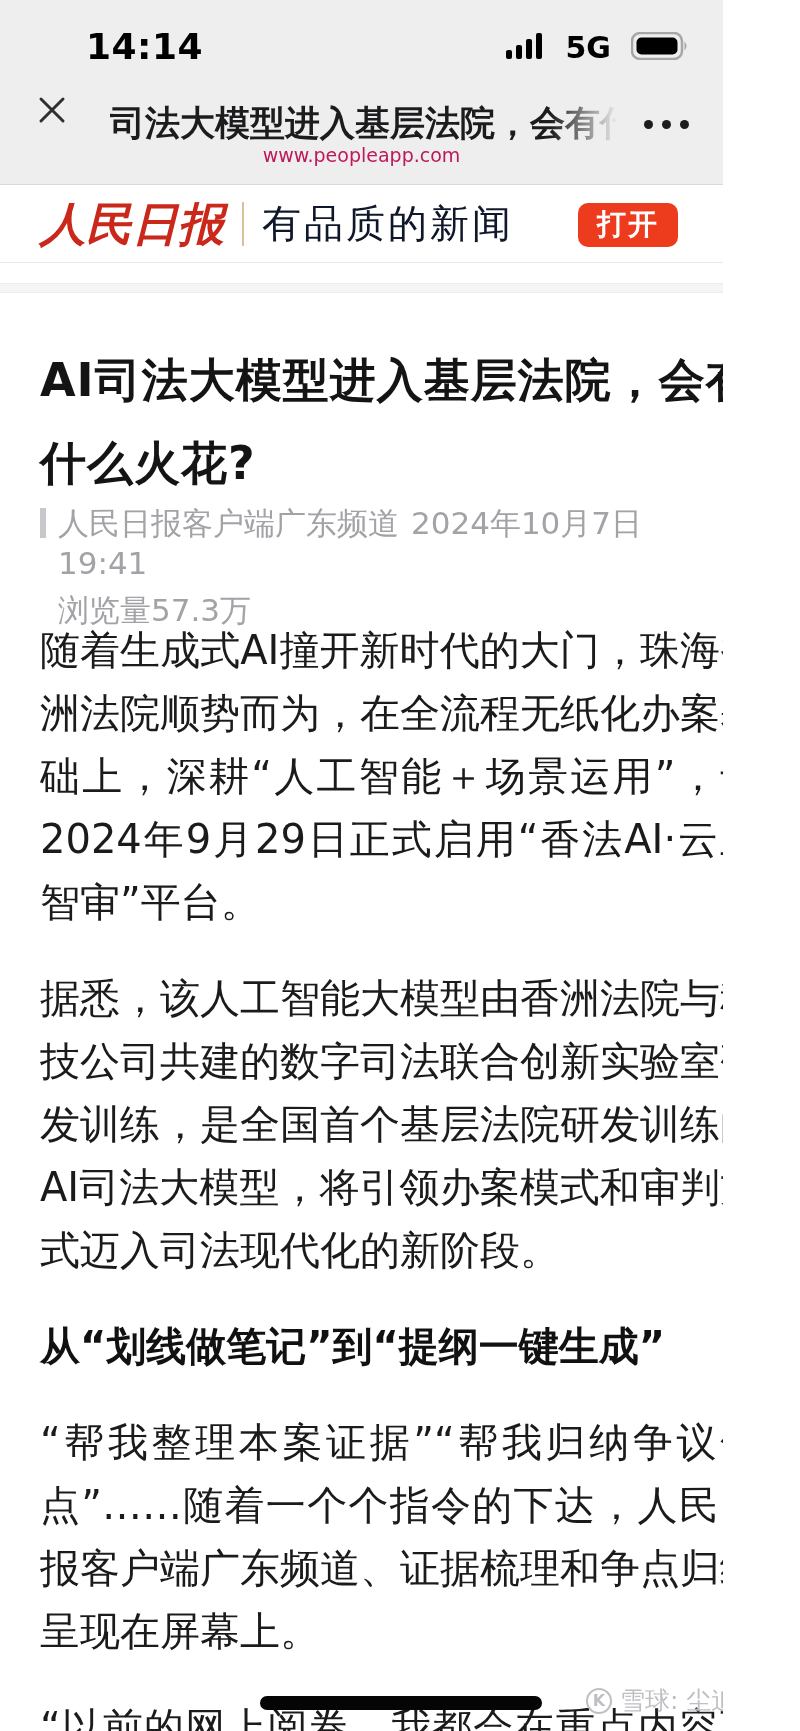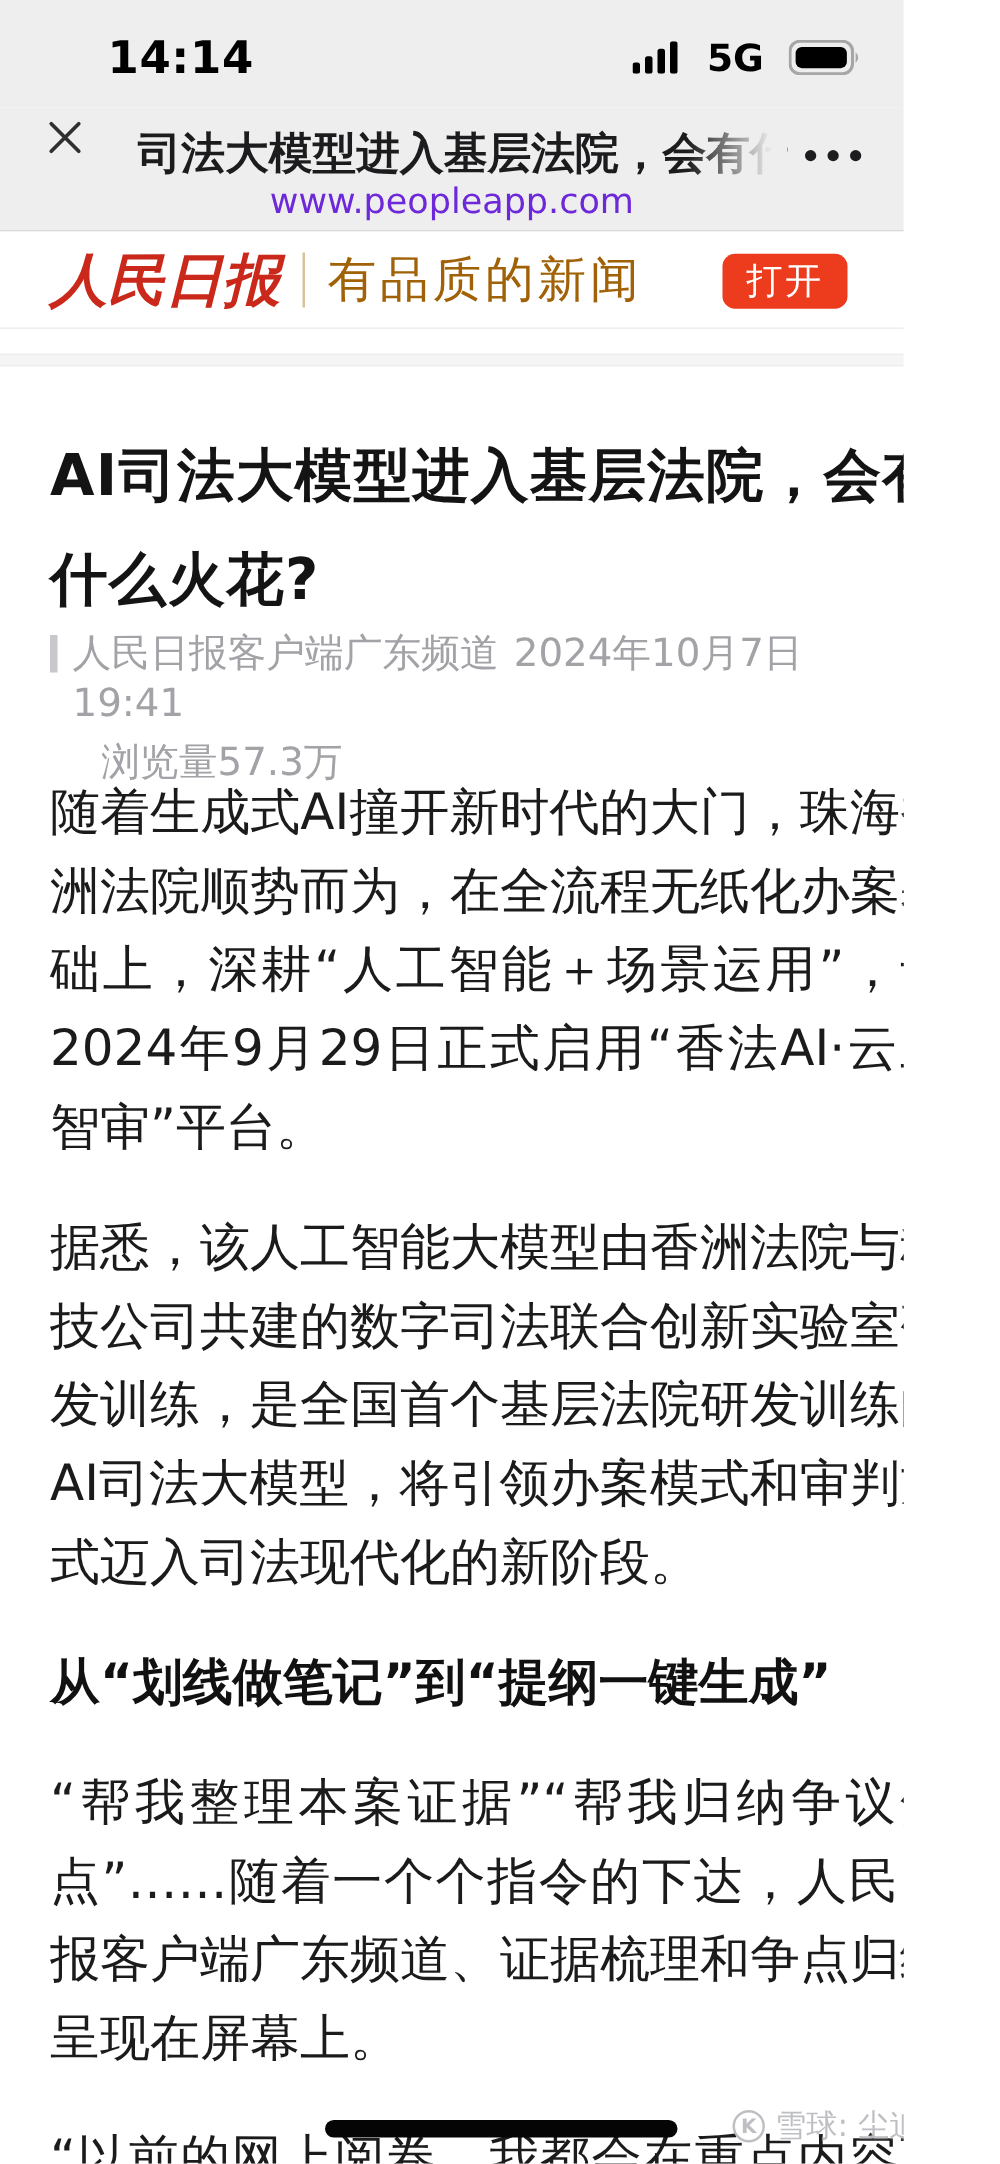--- a/index.html
+++ b/index.html
@@ -14,43 +14,43 @@
   .status-right{position:absolute;right:34px;top:30px;display:flex;align-items:center;gap:20px;}
   .net-label{font-size:30px;font-weight:600;color:#000;}
   
   .chrome{position:absolute;top:86px;left:0;right:0;height:99px;background:#eeeeee;border-bottom:1px solid #dadada;}
   .close-btn{position:absolute;left:30px;top:88px;width:44px;height:44px;display:flex;align-items:center;justify-content:center;}
   .ptitle{position:absolute;left:110px;top:12px;width:520px;height:50px;overflow:hidden;
     white-space:nowrap;text-align:center;font-size:35px;font-weight:600;color:#1c1c1e;line-height:50px;}
   .ptitle-wrap{position:absolute;left:110px;top:12px;width:520px;height:50px;overflow:hidden;}
   .ptitle-fade{position:absolute;right:0;top:0;bottom:0;width:80px;
     background:linear-gradient(90deg,rgba(238,238,238,0),#eeeeee 85%);}
-  .url{position:absolute;left:0;right:0;top:58px;text-align:center;font-size:28px;color:#6d28d9;}
+  .url{position:absolute;left:0;right:0;top:58px;text-align:center;font-size:19px;color:#be185d;}
   .more-btn{position:absolute;right:34px;top:120px;display:flex;gap:9px;align-items:center;}
   .dot{width:9px;height:9px;border-radius:50%;background:#1d1d1f;}
   
   .banner{position:absolute;top:186px;left:0;right:0;height:77px;background:#ffffff;border-bottom:1px solid #e9e9e9;
     display:flex;align-items:center;padding-left:40px;}
   .logo{font-family:"DejaVu Serif","Liberation Serif",serif;font-style:italic;font-weight:700;
     font-size:46px;color:#c9281a;line-height:1;}
   .banner-divider{width:2px;height:44px;background:#d9c29b;margin:0 18px;}
-  .tagline{font-size:39px;color:#a16207;font-weight:500;letter-spacing:3px;}
+  .tagline{font-size:39px;color:#0f172a;font-weight:500;letter-spacing:3px;}
   .open-btn{position:absolute;right:45px;top:17px;width:100px;height:44px;border-radius:10px;
-    background:#ed3b1e;color:#fff;font-size:29px;font-weight:400;display:flex;align-items:center;justify-content:center;
+    background:#ed3b1e;color:#fff;font-size:29px;font-weight:700;display:flex;align-items:center;justify-content:center;
     border:none;letter-spacing:2px;}
   .band{position:absolute;top:283px;left:0;right:0;height:10px;background:#f5f5f5;
     border-top:1px solid #ececec;border-bottom:1px solid #ececec;}
   
   .article-title{position:absolute;left:40px;width:720px;top:308px;
     font-size:46px;font-weight:700;line-height:83px;color:#141414;letter-spacing:1px;}
   .byline{position:absolute;left:40px;top:503px;display:flex;}
   .byline-bar{width:6px;height:30px;background:#c8c8cc;margin-top:5px;flex:0 0 auto;}
   .byline-text{margin-left:12px;font-size:31px;color:#a2a2a7;line-height:40px;}
   .byline-row1 .sep{display:inline-block;width:12px;}
-  .byline-row2{margin-top:7px;margin-left:23px;}
+  .byline-row2{margin-top:7px;}
   .body{position:absolute;left:40px;width:720px;top:619px;
     font-size:40px;line-height:63px;color:#1b1b1b;text-align:justify;}
   .body p{margin:0 0 33px 0;}
   .body .subhead{font-weight:700;margin:0 0 33px 0;color:#111;}
   
   .marker-bar{position:absolute;left:260px;top:1696px;width:282px;height:14px;border-radius:8px;background:#050505;z-index:5;}
   .watermark{position:absolute;left:586px;top:1684px;display:flex;align-items:center;gap:8px;z-index:6;
     color:rgba(186,188,192,.95);text-shadow:0 0 2px #fff;}
   .wm-icon{width:26px;height:26px;border-radius:50%;border:2px solid rgba(186,188,192,.95);
     display:flex;align-items:center;justify-content:center;font-size:16px;font-weight:700;line-height:1;}

